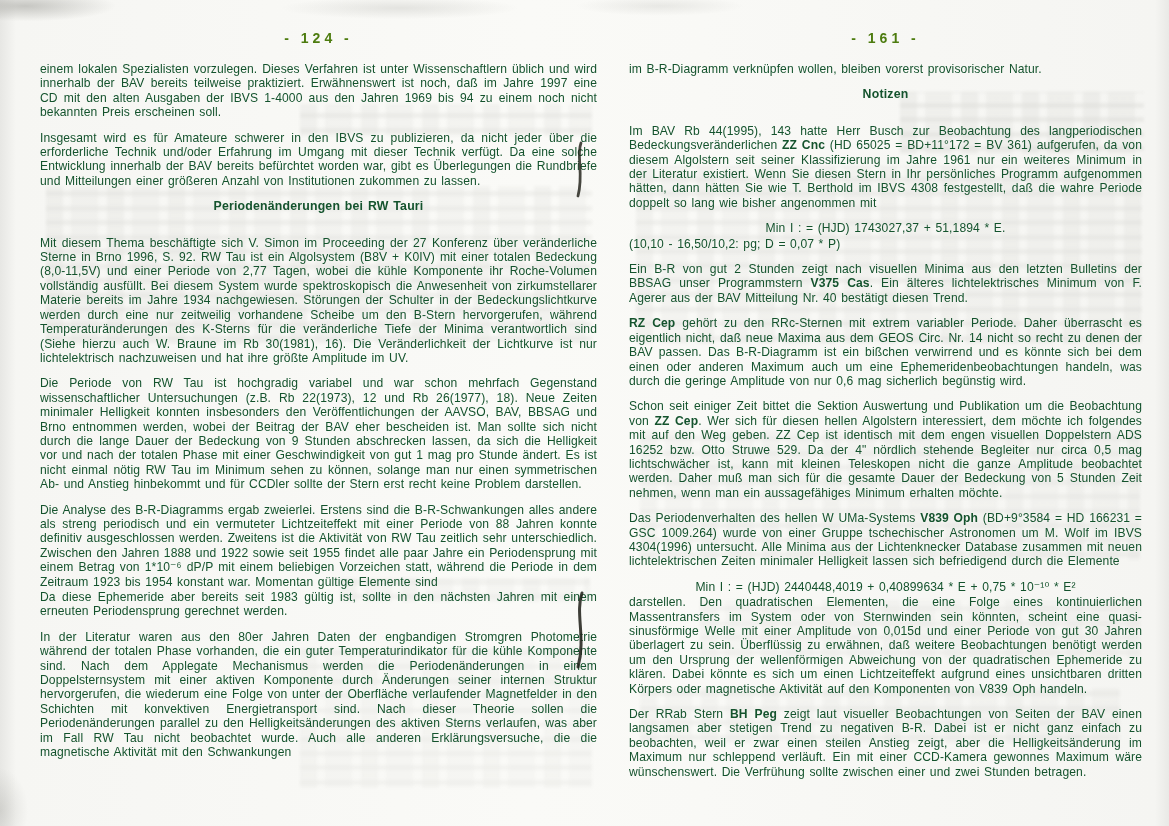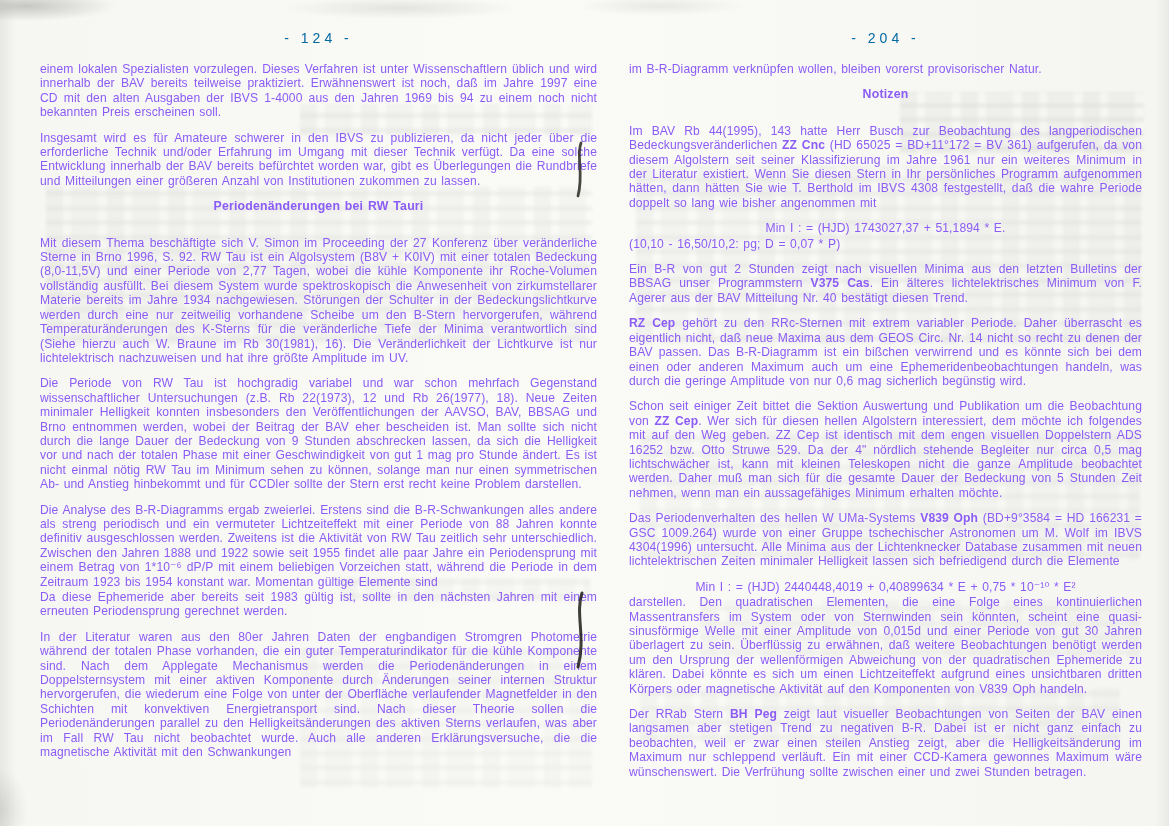--- a/index.html
+++ b/index.html
@@ -11,23 +11,23 @@
       radial-gradient(170px 16px at 400px 8px, rgba(140,140,134,.20), transparent 70%),
       radial-gradient(120px 14px at 660px 6px, rgba(140,140,134,.16), transparent 70%),
       radial-gradient(40px 60px at 0px 810px, rgba(140,140,134,.25), transparent 70%),
       linear-gradient(90deg,#e7e7e4 0,#f6f6f3 16px,#fafaf7 45%,#f9f9f6 60%,#f5f5f2 calc(100% - 14px),#e9e9e6 100%);
   }
   .page{position:absolute;top:0;height:826px;}
   .page-left{left:40px;width:557px;}
   .page-right{left:629px;width:513px;}
   .page-number{
     position:absolute;top:30px;left:0;right:0;text-align:center;
-    font-weight:normal;font-size:14px;letter-spacing:4px;color:#0369a1;
+    font-weight:bold;font-size:14px;letter-spacing:4px;color:#4d7c0f;
   }
-  .content{position:absolute;top:62px;left:0;right:0;color:#8b5cf6;}
+  .content{position:absolute;top:62px;left:0;right:0;color:#14532d;}
   .blk{margin:0;font-size:12.1px;line-height:14.4px;text-align:justify;
        word-spacing:1.1px;letter-spacing:.1px;}
   .blk + .blk{margin-top:11px;}
   .blk.tight{margin-top:1px;}
   h2.blk{font-size:12.3px;font-weight:bold;text-align:center;
          margin-top:24px;margin-bottom:22px;letter-spacing:.2px;}
   .formula{text-align:center;margin-top:3px;}
   .b{font-weight:bold;}
   
   .bleed{
@@ -71,21 +71,21 @@
       <h2 class="blk"><span>Periodenänderungen bei RW Tauri</span></h2>
       <p class="blk"><span>Mit diesem Thema beschäftigte sich V. Simon im Proceeding der 27 Konferenz über veränderliche Sterne in Brno 1996, S. 92. RW Tau ist ein Algolsystem (B8V + K0IV) mit einer totalen Bedeckung (8,0-11,5V) und einer Periode von 2,77 Tagen, wobei die kühle Komponente ihr Roche-Volumen vollständig ausfüllt. Bei diesem System wurde spektroskopisch die Anwesenheit von zirkumstellarer Materie bereits im Jahre 1934 nachgewiesen. Störungen der Schulter in der Bedeckungslichtkurve werden durch eine nur zeitweilig vorhandene Scheibe um den B-Stern hervorgerufen, während Temperaturänderungen des K-Sterns für die veränderliche Tiefe der Minima verantwortlich sind (Siehe hierzu auch W. Braune im Rb 30(1981), 16). Die Veränderlichkeit der Lichtkurve ist nur lichtelektrisch nachzuweisen und hat ihre größte Amplitude im UV.</span></p>
       <p class="blk"><span>Die Periode von RW Tau ist hochgradig variabel und war schon mehrfach Gegenstand wissenschaftlicher Untersuchungen (z.B. Rb 22(1973), 12 und Rb 26(1977), 18). Neue Zeiten minimaler Helligkeit konnten insbesonders den Veröffentlichungen der AAVSO, BAV, BBSAG und Brno entnommen werden, wobei der Beitrag der BAV eher bescheiden ist. Man sollte sich nicht durch die lange Dauer der Bedeckung von 9 Stunden abschrecken lassen, da sich die Helligkeit vor und nach der totalen Phase mit einer Geschwindigkeit von gut 1 mag pro Stunde ändert. Es ist nicht einmal nötig RW Tau im Minimum sehen zu können, solange man nur einen symmetrischen Ab- und Anstieg hinbekommt und für CCDler sollte der Stern erst recht keine Problem darstellen.</span></p>
       <p class="blk"><span>Die Analyse des B-R-Diagramms ergab zweierlei. Erstens sind die B-R-Schwankungen alles andere als streng periodisch und ein vermuteter Lichtzeiteffekt mit einer Periode von 88 Jahren konnte definitiv ausgeschlossen werden. Zweitens ist die Aktivität von RW Tau zeitlich sehr unterschiedlich. Zwischen den Jahren 1888 und 1922 sowie seit 1955 findet alle paar Jahre ein Periodensprung mit einem Betrag von 1*10⁻⁶ dP/P mit einem beliebigen Vorzeichen statt, während die Periode in dem Zeitraum 1923 bis 1954 konstant war. Momentan gültige Elemente sind</span></p>
       <p class="blk tight"><span>Da diese Ephemeride aber bereits seit 1983 gültig ist, sollte in den nächsten Jahren mit einem erneuten Periodensprung gerechnet werden.</span></p>
       <p class="blk"><span>In der Literatur waren aus den 80er Jahren Daten der engbandigen Stromgren Photometrie während der totalen Phase vorhanden, die ein guter Temperaturindikator für die kühle Komponente sind. Nach dem Applegate Mechanismus werden die Periodenänderungen in einem Doppelsternsystem mit einer aktiven Komponente durch Änderungen seiner internen Struktur hervorgerufen, die wiederum eine Folge von unter der Oberfläche verlaufender Magnetfelder in den Schichten mit konvektiven Energietransport sind. Nach dieser Theorie sollen die Periodenänderungen parallel zu den Helligkeitsänderungen des aktiven Sterns verlaufen, was aber im Fall RW Tau nicht beobachtet wurde. Auch alle anderen Erklärungsversuche, die die magnetische Aktivität mit den Schwankungen</span></p>
     </div>
 </div>
 
 <div class="page page-right">
-  <div class="page-number">- 204 -</div>
+  <div class="page-number">- 161 -</div>
   <div class="content" id="right-content">
       <p class="blk"><span>im B-R-Diagramm verknüpfen wollen, bleiben vorerst provisorischer Natur.</span></p>
       <h2 class="blk"><span>Notizen</span></h2>
       <p class="blk"><span>Im BAV Rb 44(1995), 143 hatte Herr Busch zur Beobachtung des langperiodischen Bedeckungsveränderlichen </span><span class="b">ZZ Cnc</span><span> (HD 65025 = BD+11°172 = BV 361) aufgerufen, da von diesem Algolstern seit seiner Klassifizierung im Jahre 1961 nur ein weiteres Minimum in der Literatur existiert. Wenn Sie diesen Stern in Ihr persönliches Programm aufgenommen hätten, dann hätten Sie wie T. Berthold im IBVS 4308 festgestellt, daß die wahre Periode doppelt so lang wie bisher angenommen mit</span></p>
       <p class="blk formula"><span>Min I : =  (HJD) 1743027,37  +  51,1894  *  E.</span></p>
       <p class="blk tight"><span>(10,10 - 16,50/10,2: pg;  D  =  0,07  *  P)</span></p>
       <p class="blk"><span>Ein B-R von gut 2 Stunden zeigt nach visuellen Minima aus den letzten Bulletins der BBSAG unser Programmstern </span><span class="b">V375 Cas</span><span>. Ein älteres lichtelektrisches Minimum von F. Agerer aus der BAV Mitteilung Nr. 40 bestätigt diesen Trend.</span></p>
       <p class="blk"><span class="b">RZ Cep</span><span> gehört zu den RRc-Sternen mit extrem variabler Periode. Daher überrascht es eigentlich nicht, daß neue Maxima aus dem GEOS Circ. Nr. 14 nicht so recht zu denen der BAV passen. Das B-R-Diagramm ist ein bißchen verwirrend und es könnte sich bei dem einen oder anderen Maximum auch um eine Ephemeridenbeobachtungen handeln, was durch die geringe Amplitude von nur 0,6 mag sicherlich begünstig wird.</span></p>
       <p class="blk"><span>Schon seit einiger Zeit bittet die Sektion Auswertung und Publikation um die Beobachtung von </span><span class="b">ZZ Cep</span><span>. Wer sich für diesen hellen Algolstern interessiert, dem möchte ich folgendes mit auf den Weg geben. ZZ Cep ist identisch mit dem engen visuellen Doppelstern ADS 16252 bzw. Otto Struwe 529. Da der 4" nördlich stehende Begleiter nur circa 0,5 mag lichtschwächer ist, kann mit kleinen Teleskopen nicht die ganze Amplitude beobachtet werden. Daher muß man sich für die gesamte Dauer der Bedeckung von 5 Stunden Zeit nehmen, wenn man ein aussagefähiges Minimum erhalten möchte.</span></p>
       <p class="blk"><span>Das Periodenverhalten des hellen W UMa-Systems </span><span class="b">V839 Oph</span><span> (BD+9°3584 = HD 166231 = GSC 1009.264) wurde von einer Gruppe tschechischer Astronomen um M. Wolf im IBVS 4304(1996) untersucht. Alle Minima aus der Lichtenknecker Database zusammen mit neuen lichtelektrischen Zeiten minimaler Helligkeit lassen sich befriedigend durch die Elemente</span></p>

